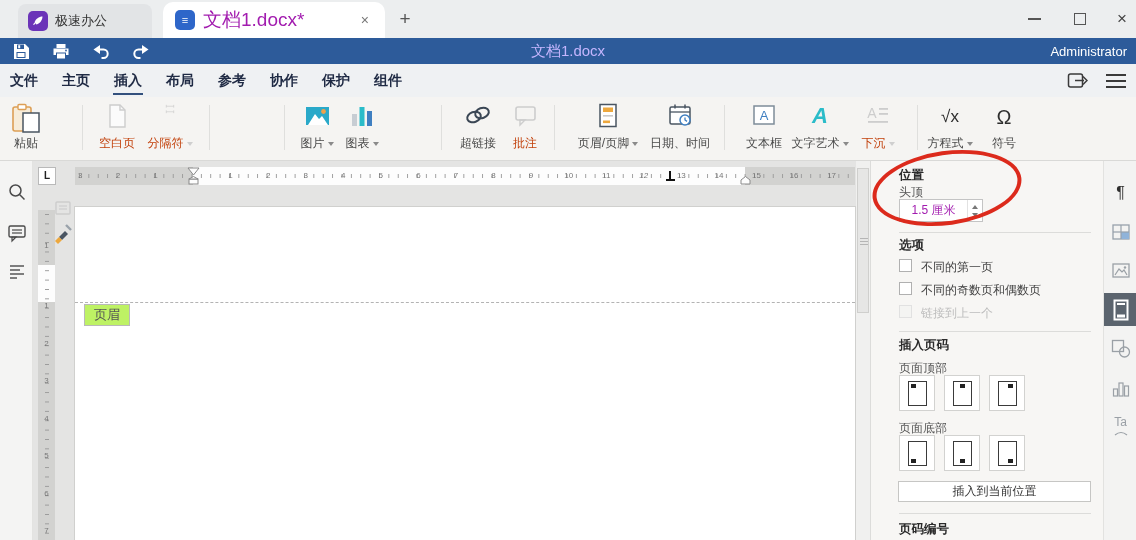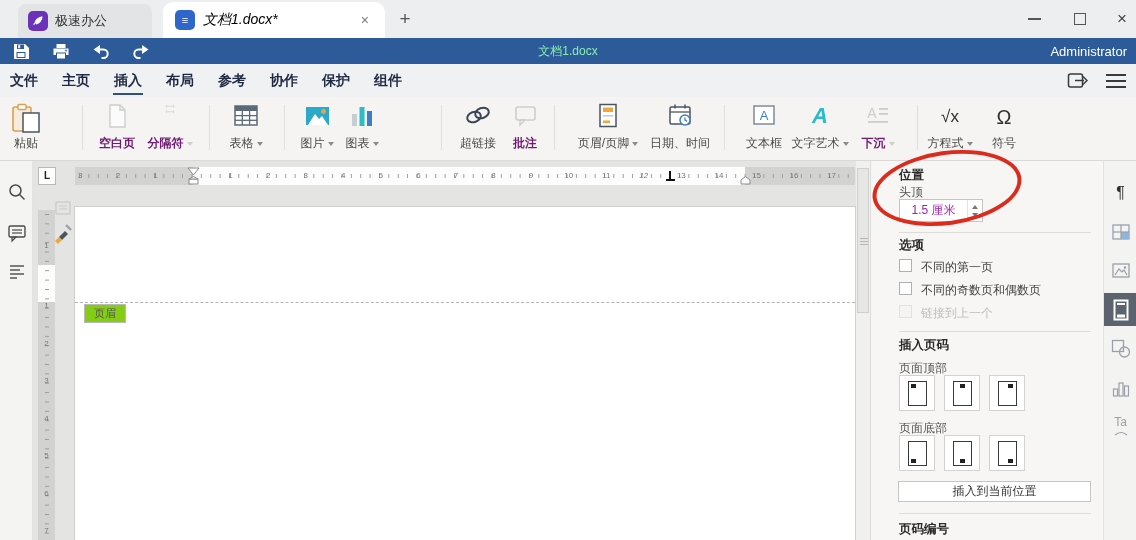--- a/index.html
+++ b/index.html
@@ -6,49 +6,49 @@
   *{box-sizing:border-box;font-family:"Liberation Sans","DejaVu Sans",sans-serif;}
   #app{position:relative;width:1136px;height:540px;background:#e4e4e3;overflow:hidden;}
 
   
   .tabbar{position:absolute;left:0;top:0;width:1136px;height:38px;background:#eceeef;}
   .hometab{position:absolute;left:18px;top:4px;width:134px;height:34px;background:#e2e4e6;border-radius:8px 8px 0 0;display:flex;align-items:center;gap:7px;padding:0 10px;}
   .applogo{width:20px;height:20px;border-radius:5px;background:#6b34b8;display:flex;align-items:center;justify-content:center;flex:none;}
   .hometab .tl{font-size:13px;color:#333;}
   .doctab{position:absolute;left:163px;top:2px;width:222px;height:36px;background:#ffffff;border-radius:10px 10px 0 0;display:flex;align-items:center;gap:8px;padding:0 12px;}
   .docicon{width:20px;height:20px;border-radius:5px;background:#2e66c9;color:#fff;display:flex;align-items:center;justify-content:center;font-size:11px;font-weight:bold;flex:none;}
-  .doctab .tl{font-size:14px;color:#000000;flex:1;font-style:italic;}
+  .doctab .tl{font-size:19px;color:#a21caf;flex:1;}
   .tabclose{font-size:14px;color:#777;padding:0 4px;cursor:default;}
   .newtab{position:absolute;left:392px;top:6px;width:26px;height:26px;font-size:19px;color:#555;text-align:center;line-height:26px;}
   .winctl{position:absolute;top:11px;height:16px;display:flex;align-items:center;justify-content:center;}
   .wmin{left:1024px;width:20px;} .wmin i{display:block;width:13px;height:2px;background:#555;}
   .wmax{left:1070px;width:20px;} .wmax i{display:block;width:12px;height:12px;border:1.5px solid #555;}
   .wclose{left:1112px;width:20px;font-size:17px;color:#444;line-height:16px;}
 
   
   .quickbar{position:absolute;left:0;top:38px;width:1136px;height:26px;background:#2d5b9a;display:flex;align-items:center;}
   .qicon{width:18px;height:17px;margin-left:22px;}
   .qicon:first-child{margin-left:12px;}
-  .qtitle{position:absolute;left:0;right:0;text-align:center;color:#86efac;font-size:12px;}
+  .qtitle{position:absolute;left:0;right:0;text-align:center;color:#c4b5fd;font-size:15px;}
   .quser{position:absolute;right:9px;color:#fff;font-size:13px;}
 
   
   .menubar{position:absolute;left:0;top:64px;width:1136px;height:33px;background:#eff1f3;display:flex;align-items:center;padding-left:8px;gap:20px;}
   .mitem{position:relative;font-size:14px;font-weight:600;color:#1f2a44;padding:7px 2px;}
   .mitem.active::after{content:"";position:absolute;left:1px;right:1px;bottom:2px;height:2px;background:#33507d;}
   .menuRight{position:absolute;right:0;top:64px;height:33px;display:flex;align-items:center;gap:18px;padding-right:10px;}
 
   
   .ribbon{position:absolute;left:0;top:97px;width:1136px;height:64px;background:#f5f4f2;border-bottom:1px solid #d9d9d7;}
   .rsep{position:absolute;top:8px;width:1px;height:45px;background:#dfdfdd;}
   .ritem{position:absolute;top:3px;height:56px;display:flex;flex-direction:column;align-items:center;justify-content:space-between;padding:3px 0 4px;}
   .rlabelrow{display:flex;align-items:center;gap:3px;text-align:center;}
   .rlabel{font-size:12px;color:#4a4a4a;white-space:nowrap;}
   .caret{width:0;height:0;border-left:3.5px solid transparent;border-right:3.5px solid transparent;border-top:4px solid #8a8a8a;}
-  .dis .rlabel{color:#701a75;font-weight:bold;} .dis .caret{border-top-color:#cfcfcf;}
+  .dis .rlabel{color:#c2410c;} .dis .caret{border-top-color:#cfcfcf;}
   .smallbtn{position:absolute;display:flex;align-items:center;justify-content:center;}
 
   
   .leftbar{position:absolute;left:0;top:161px;width:33px;height:379px;background:#f4f4f3;border-right:1px solid #e3e3e1;}
   .lbicon{position:absolute;left:7px;width:20px;height:20px;}
   .tabsel{position:absolute;left:38px;top:167px;width:18px;height:18px;background:#fff;border:1px solid #b9b9b9;color:#222;font-size:10px;font-weight:bold;text-align:center;line-height:16px;}
   .hruler{position:absolute;left:75px;top:167px;width:780px;height:18px;background:#d2d2d0;}
   .hruler .zone{position:absolute;left:118px;top:0;width:552px;height:18px;background:#fdfdfd;}
   .hruler .ticks{position:absolute;inset:0;background-image:linear-gradient(to right,#9a9a9a 1px,transparent 1px);background-size:9.39px 4px;background-position:4px 7px;background-repeat:repeat-x;}
   .rnum{position:absolute;top:4px;transform:translateX(-50%);font-size:8px;color:#777;background:inherit;}
@@ -58,21 +58,21 @@
   .vnum{position:absolute;left:50%;transform:translate(-50%,-50%);font-size:8px;color:#777;}
   .indent-top{position:absolute;left:112px;top:0;}
   .indent-bot{position:absolute;left:112px;top:9px;}
   .rindent{position:absolute;left:664px;top:9px;}
   .curmark{position:absolute;left:591px;top:4px;width:9px;height:10px;}
   .curmark::before{content:"";position:absolute;left:3px;top:0;width:2px;height:8px;background:#111;}
   .curmark::after{content:"";position:absolute;left:0;top:8px;width:9px;height:2px;background:#111;}
 
   .page{position:absolute;left:75px;top:207px;width:780px;height:333px;background:#fff;box-shadow:0 0 0 1px #d0d0ce;}
   .hdrline{position:absolute;left:0;top:95px;width:100%;border-top:1px dashed #b3b3b3;}
-  .hdrtag{position:absolute;left:9px;top:97px;background:#84cc16;border:1px solid #b9b9b9;color:#555;font-size:11px;padding:1px 9px;}
+  .hdrtag{position:absolute;left:9px;top:97px;background:#bef264;border:1px solid #b9b9b9;color:#555;font-size:13px;padding:1px 9px;}
 
   .vscroll{position:absolute;left:856px;top:161px;width:14px;height:379px;background:#f0f0ef;}
   .vthumb{position:absolute;left:1px;top:7px;width:12px;height:145px;background:#e6e6e5;border:1px solid #cfcfcd;}
   .grip{position:absolute;left:2px;top:72px;width:8px;height:1px;background:#b5b5b5;box-shadow:0 3px 0 #b5b5b5,0 -3px 0 #b5b5b5;}
 
   
   .panel{position:absolute;left:870px;top:161px;width:233px;height:379px;background:#f7f6f4;border-left:1px solid #dcdcda;font-size:12px;color:#333;}
   .ptitle{position:absolute;left:28px;font-size:12.5px;font-weight:700;color:#2b2b2b;}
   .psub{position:absolute;left:28px;font-size:12px;color:#555;}
   .pdiv{position:absolute;left:28px;width:192px;border-top:1px solid #dcdcda;}
@@ -222,34 +222,20 @@
       <svg width="26" height="26" viewBox="0 0 26 26">
           <path d="M5 4 v6 M21 4 v6 M5 7 h16 M5 22 v-6 M21 22 v-6 M5 19 h16" fill="none" stroke="#cdcdcd" stroke-width="1.5"></path>
         </svg>
       <span class="rlabelrow">
           <span class="rlabel">分隔符</span>
           <span class="caret"></span>
         </span>
     </div>
     <div class="rsep" style="left:209px;"></div>
 
-    <div class="ritem" style="left:222px;width:48px;">
-      <svg width="26" height="25" viewBox="0 0 26 25">
-          <rect x="2" y="3" width="22" height="19" fill="#fff" stroke="#5a6a78" stroke-width="1.5"></rect>
-          <rect x="2" y="3" width="22" height="5" fill="#5a6a78"></rect>
-          <line x1="9.3" y1="8" x2="9.3" y2="22" stroke="#5a6a78" stroke-width="1.3"></line>
-          <line x1="16.6" y1="8" x2="16.6" y2="22" stroke="#5a6a78" stroke-width="1.3"></line>
-          <line x1="2" y1="12.6" x2="24" y2="12.6" stroke="#5a6a78" stroke-width="1.3"></line>
-          <line x1="2" y1="17.3" x2="24" y2="17.3" stroke="#5a6a78" stroke-width="1.3"></line>
-        </svg>
-      <span class="rlabelrow">
-          <span class="rlabel">表格</span>
-          <span class="caret"></span>
-        </span>
-    </div>
     <div class="rsep" style="left:284px;"></div>
 
     <div class="ritem" style="left:294px;width:46px;">
       <svg width="27" height="25" viewBox="0 0 27 25">
           <rect x="2" y="4" width="23" height="18" fill="#2aa9c9"></rect>
           <polygon points="4,22 11,11 15,16 18,13 24,22" fill="#fff"></polygon>
           <circle cx="19.5" cy="8.5" r="2.4" fill="#f0a24a"></circle>
         </svg>
       <span class="rlabelrow">
           <span class="rlabel">图片</span>

